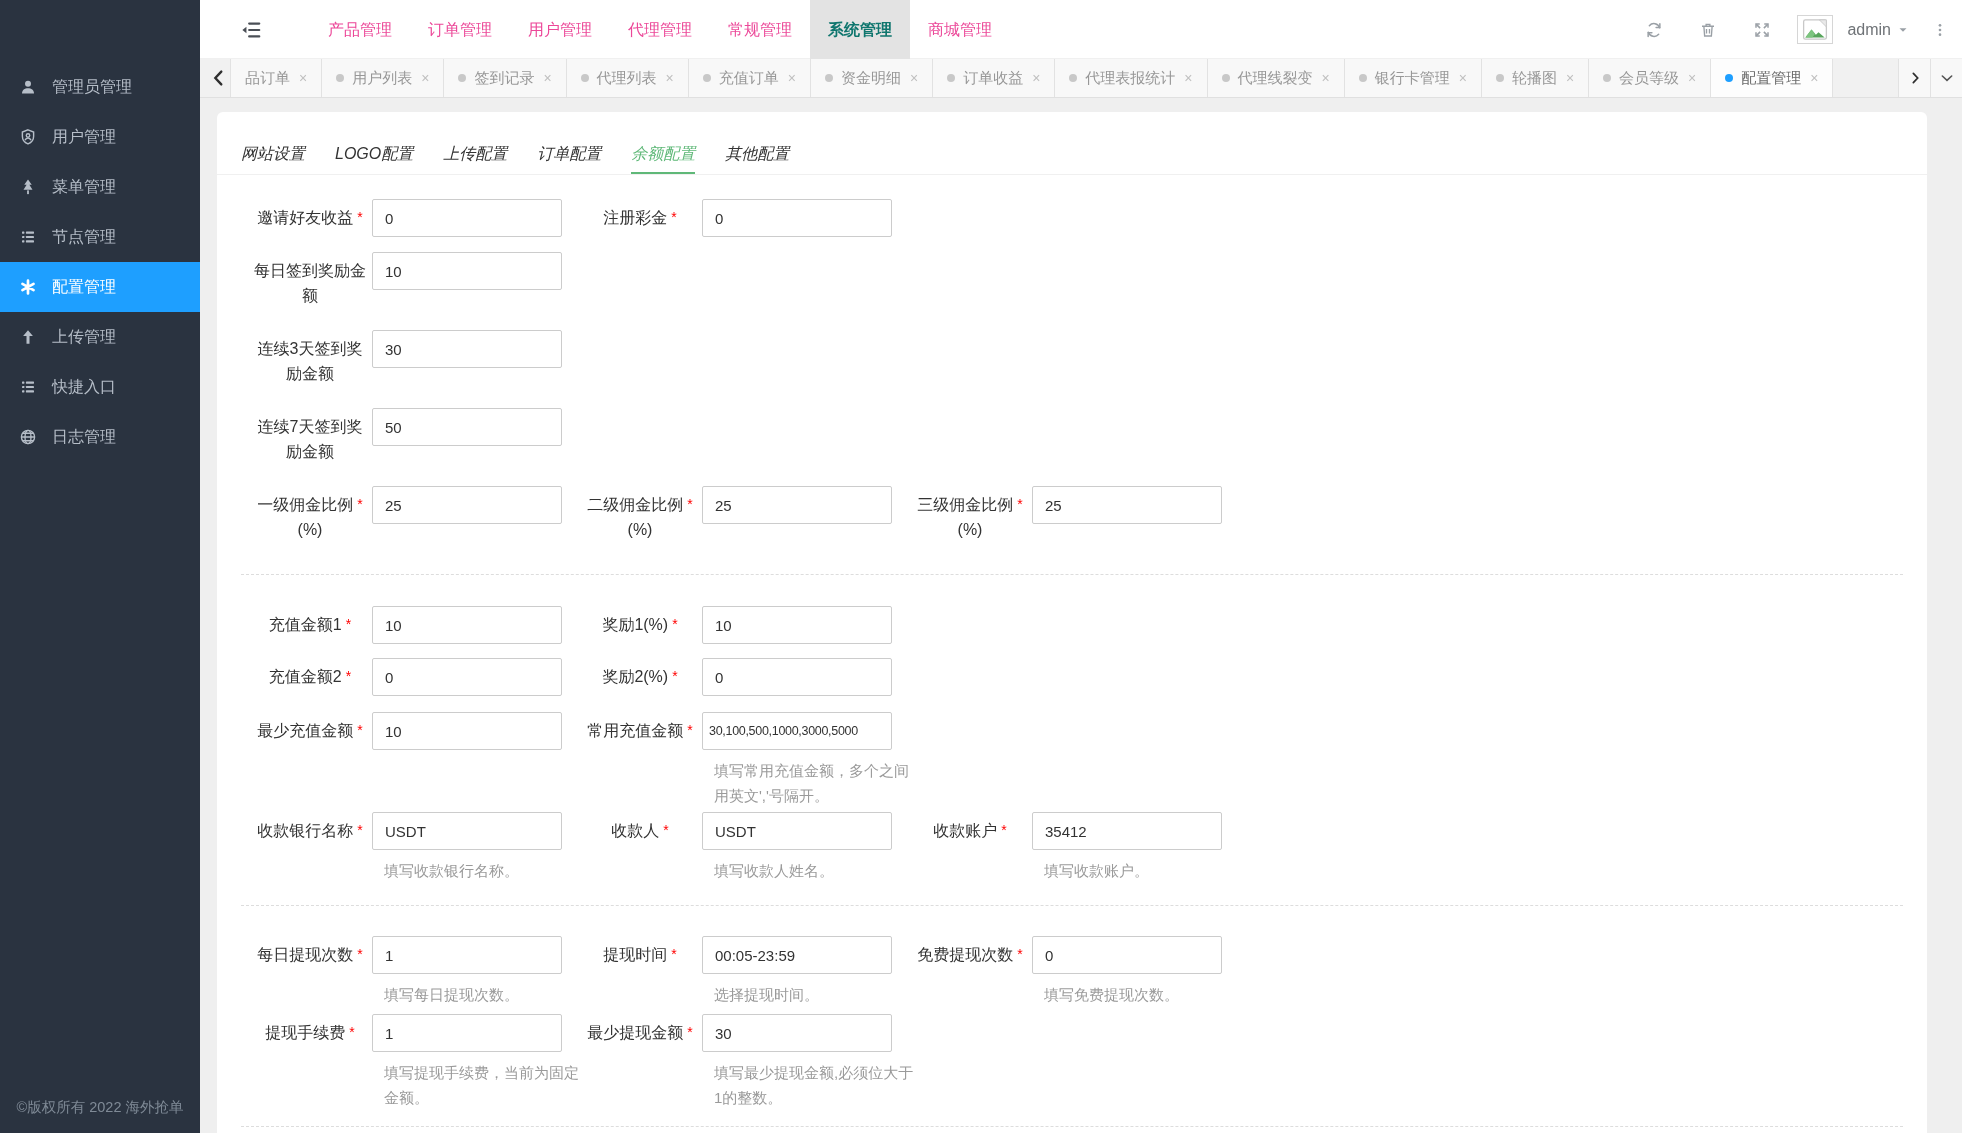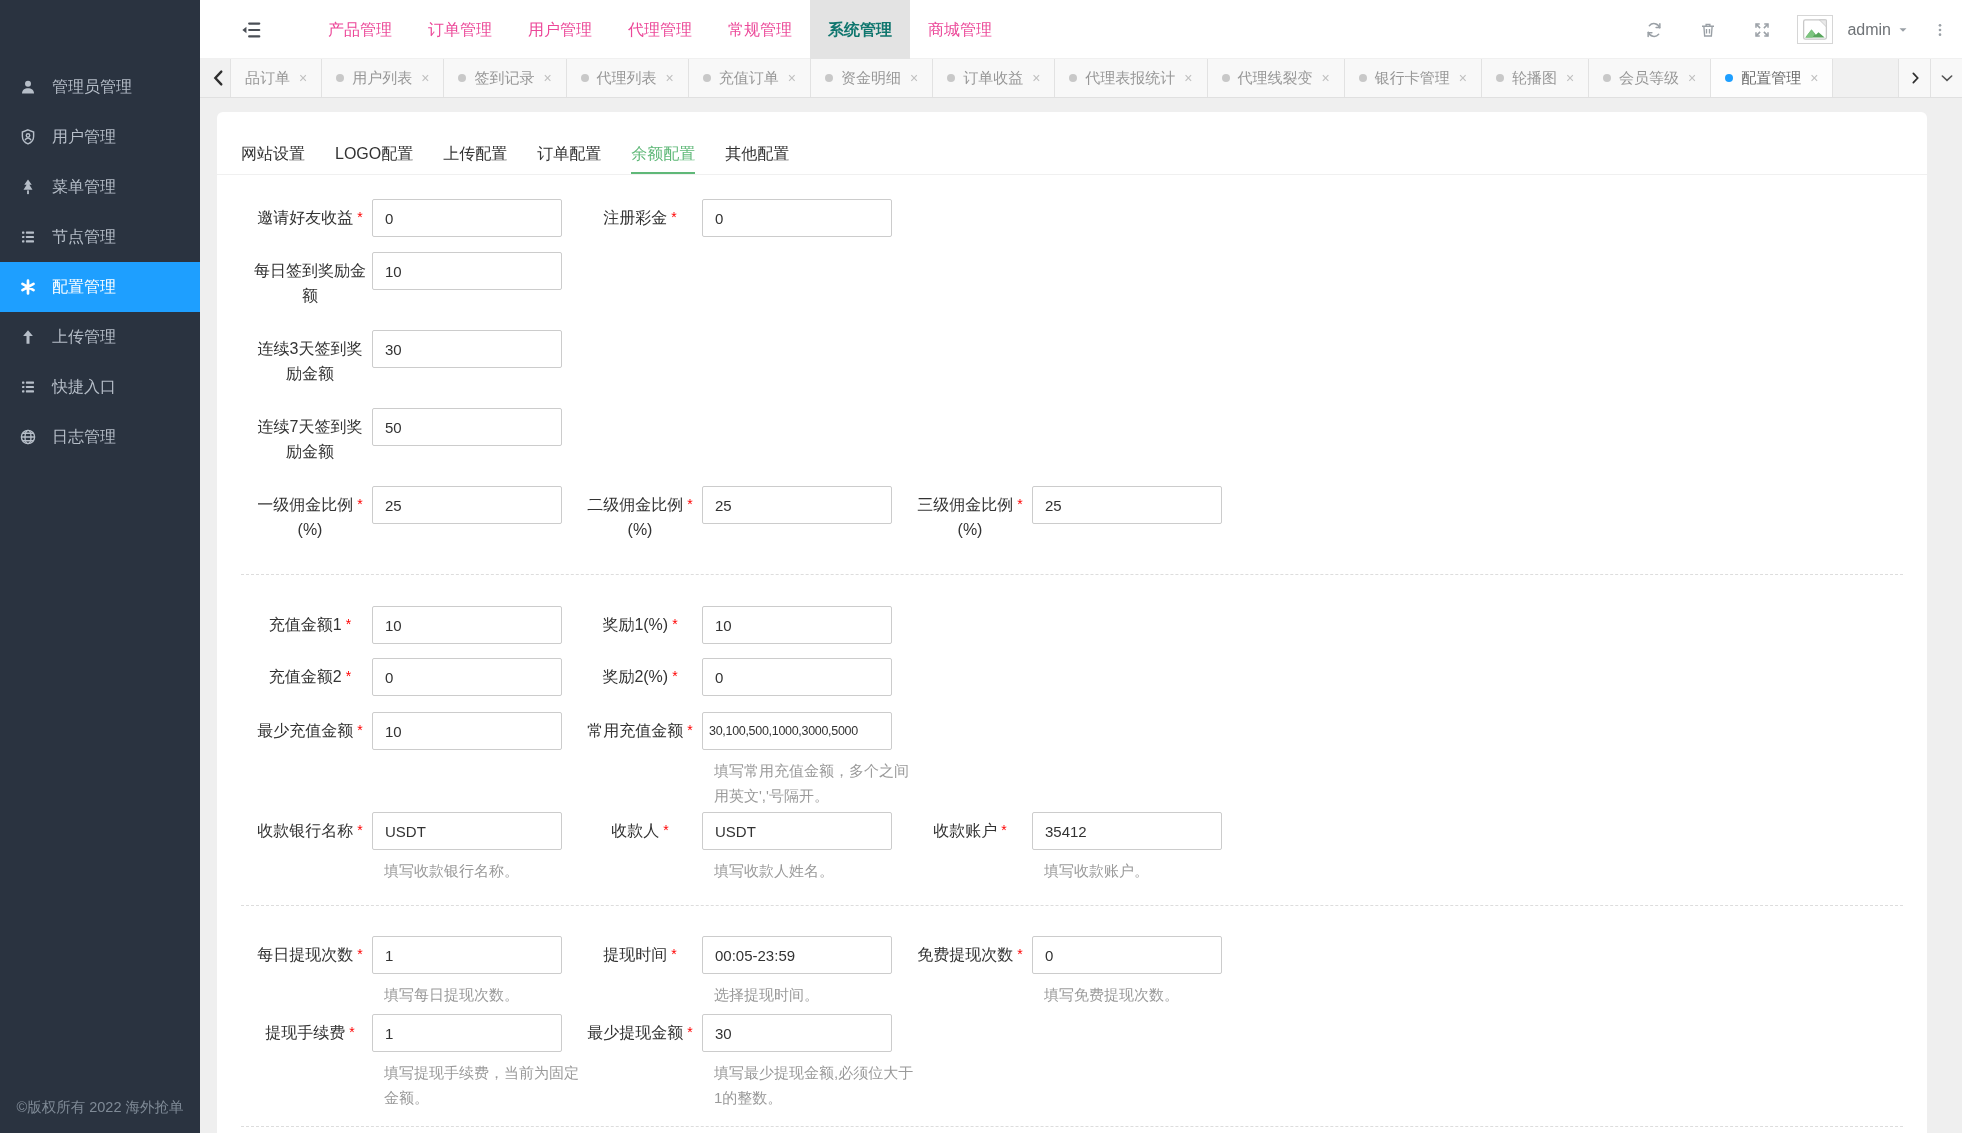--- a/index.html
+++ b/index.html
@@ -45,21 +45,21 @@
   .tab-close { margin-left:9px; color:#bfbfbf; font-size:14px; line-height:1; cursor:pointer; }
   .tab-btn { position:absolute; top:0; width:32px; height:38px; background:#f8f8f8; border-left:1px solid #e2e2e2; display:flex; align-items:center; justify-content:center; cursor:pointer; }
   .tab-btn svg { width:16px; height:16px; }
   .tab-btn-next { right:32px; color:#2f2f2f; }
   .tab-btn-down { right:0; color:#555; }
 
   
   .main { position:absolute; left:200px; top:98px; right:0; bottom:0; background:#efefef; overflow:hidden; }
   .card { position:absolute; left:17px; top:14px; width:1710px; height:1150px; background:#fff; border-radius:6px; }
   .ctabs { position:absolute; left:24px; top:24px; height:38px; display:flex; }
-  .ctab { line-height:36px; margin-right:30px; font-size:16px; color:#333; border-bottom:2px solid transparent; cursor:pointer; }
+  .ctab { line-height:36px; margin-right:30px; font-size:16px; color:#333; border-bottom:2px solid transparent; cursor:pointer;font-style:italic; }
   .ctab.active { color:#5fb878; border-bottom-color:#5fb878; }
   .ctabs-sep { position:absolute; left:0; top:62px; width:100%; height:1px; background:#f0f0f0; }
 
   .form { position:absolute; left:36px; top:0; right:0; }
   .frow { position:absolute; left:0; right:0; height:0; }
   .field { position:absolute; top:0; width:330px; }
   .flabel { position:absolute; left:0; top:6px; width:114px; text-align:center; font-size:16px; line-height:25px; color:#333; }
   .star { color:#ff0000; margin-left:4px; font-size:14px; vertical-align:1px; }
   .lsuffix { display:block; }
   .finput { position:absolute; left:119px; top:0; width:190px; height:38px; border:1px solid #cccccc; border-radius:2px; padding:0 12px; font-size:15px; color:#333; background:#fff; font-family:inherit; }

